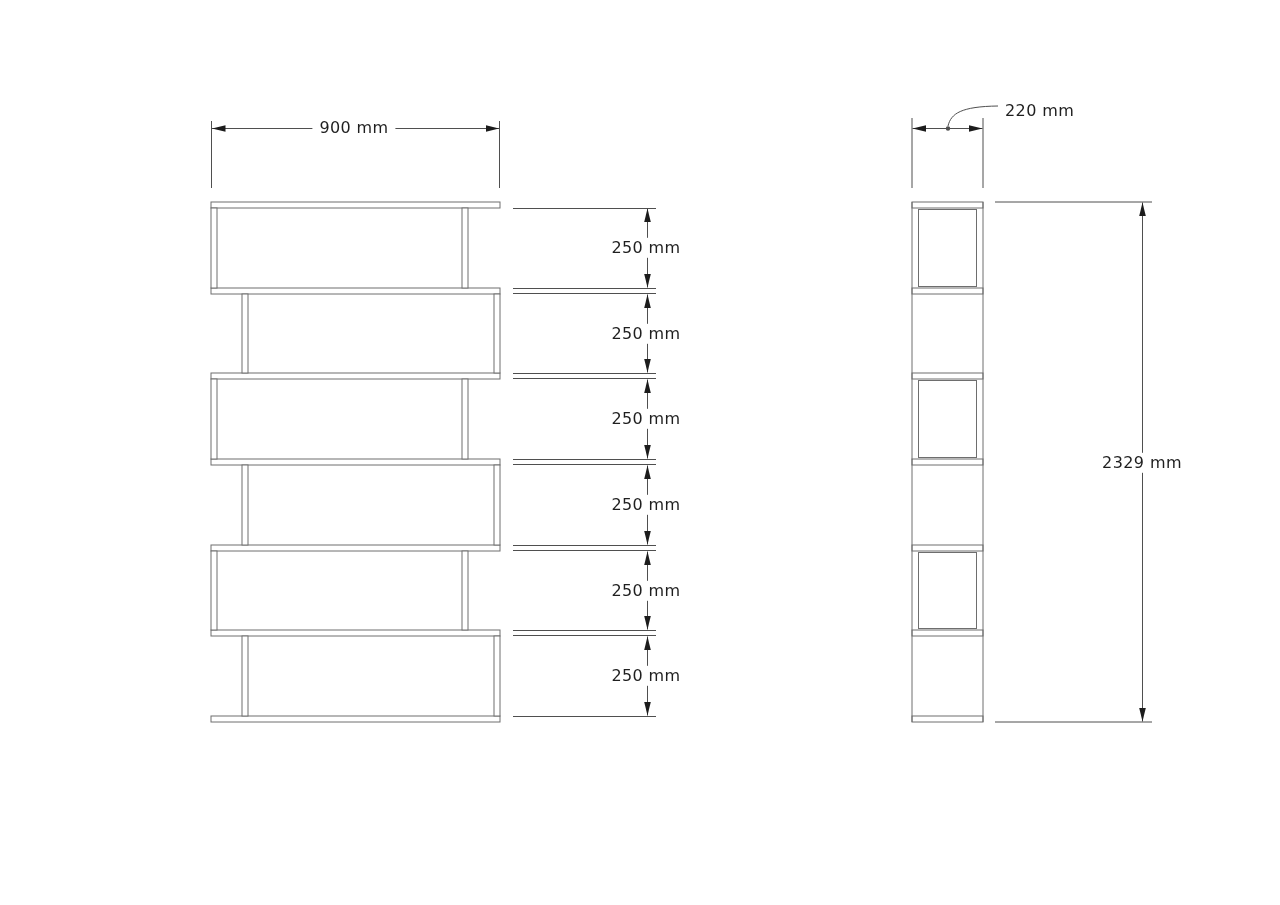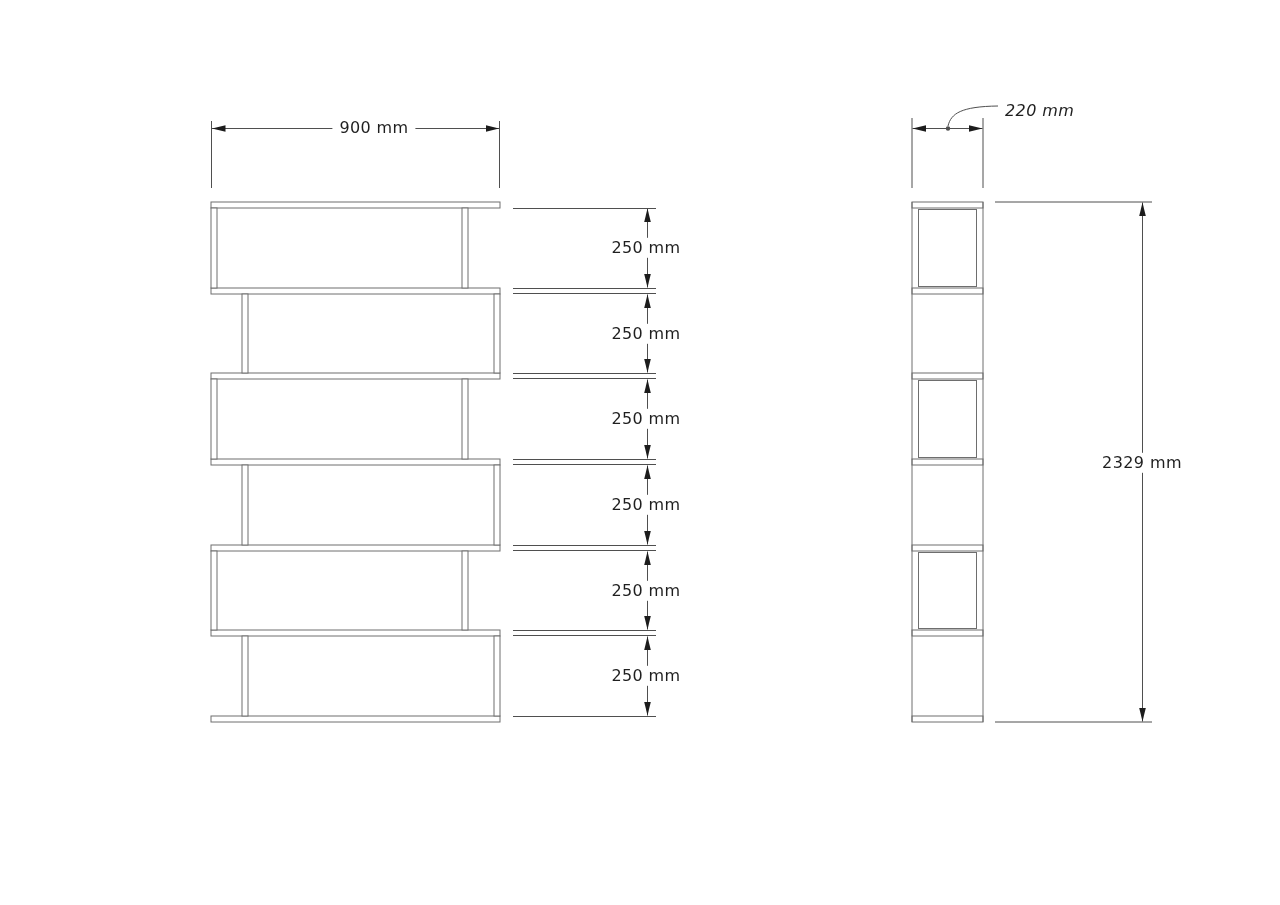--- a/index.html
+++ b/index.html
@@ -15,21 +15,21 @@
   .dim{fill:none;stroke:var(--dimline,#4f4f4f);stroke-width:1;}
   .ext{fill:none;stroke:var(--dimline,#4f4f4f);stroke-width:1;}
   .arrowhead{fill:var(--arrow,#1c1c1c);stroke:none;}
   .dot{fill:var(--dimline,#4f4f4f);stroke:none;}
   .lbl{
     position:absolute;font-size:16px;line-height:1.15;letter-spacing:.4px;
     color:var(--text,#1f1f1f);background:var(--bg,#fff);
     padding:1px 7px;white-space:nowrap;z-index:2;
   }
   .center{transform:translate(-50%,-50%);}
-  .vcenter{transform:translateY(-50%);font-style:italic;}
+  .vcenter{transform:translateY(-50%);}
 </style>
 </head>
 <body>
 
 <div class="canvas">
 
   <svg width="1280" height="905" viewBox="0 0 1280 905">
     <defs>
       <marker id="arw" viewBox="0 0 14 8" markerWidth="14" markerHeight="8" refX="13.5" refY="4" orient="auto-start-reverse" markerUnits="userSpaceOnUse">
         <path class="arrowhead" d="M13.5 4 L0 0.7 L0 7.3 Z"></path>
@@ -123,21 +123,21 @@
       <path class="dim" d="M948 126 C951 113.5, 961 106.5, 998 106"></path>
     </g>
 
     <g>
       <line class="ext" x1="995" y1="202" x2="1152" y2="202"></line>
       <line class="ext" x1="995" y1="722" x2="1152" y2="722"></line>
       <line class="dim" x1="1142.5" y1="202.5" x2="1142.5" y2="721.5" marker-start="url(#arw)" marker-end="url(#arw)"></line>
     </g>
   </svg>
 
-  <span class="lbl center" style="left:374px;top:128px;text-align:right;">900 mm</span>
+  <span class="lbl center" style="left:354px;top:128px;text-align:right;">900 mm</span>
 
   <span class="lbl center" style="left:646px;top:248px;">250 mm</span>
   <span class="lbl center" style="left:646px;top:334px;">250 mm</span>
   <span class="lbl center" style="left:646px;top:419px;">250 mm</span>
   <span class="lbl center" style="left:646px;top:505px;">250 mm</span>
   <span class="lbl center" style="left:646px;top:591px;">250 mm</span>
   <span class="lbl center" style="left:646px;top:676px;">250 mm</span>
 
   <span class="lbl vcenter" style="left:998px;top:111px;">220 mm</span>
 

